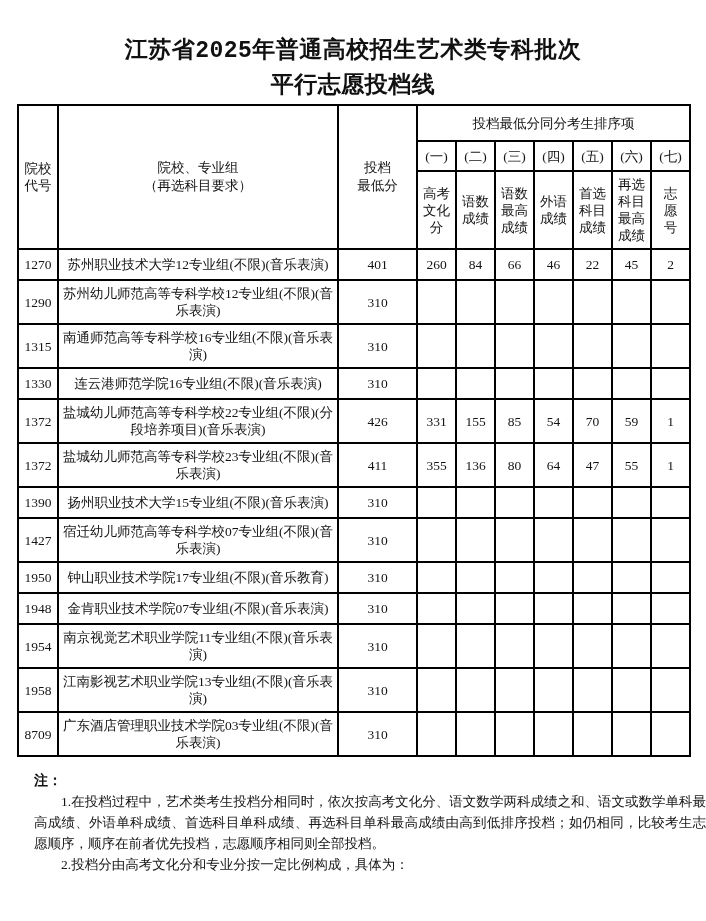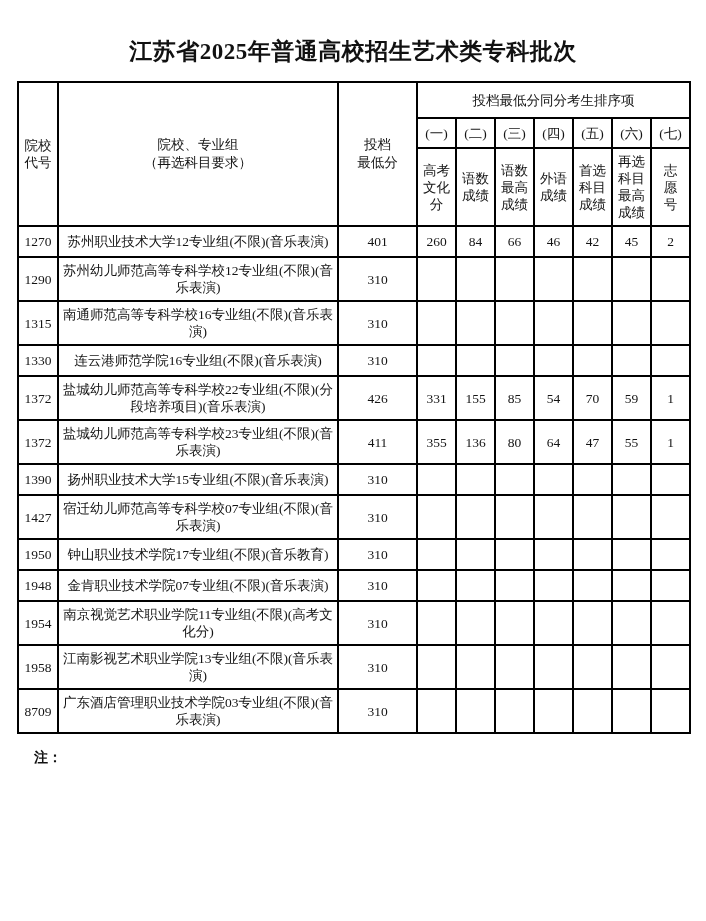--- a/index.html
+++ b/index.html
@@ -14,22 +14,22 @@
   }
   .page { padding: 34px 17px 0 17px; }
 
   
   .doc-title {
     text-align: center;
     font-weight: bold;
     font-size: 23px;
     line-height: 35px;
     color: #111;
-    margin-bottom: 12px;
     letter-spacing: 0.5px;
+    font-family: Liberation Mono, monospace;
   }
 
   
   table.score-table {
     border-collapse: collapse;
     table-layout: fixed;
     width: 672px;
     margin: 0 auto;
   }
   table.score-table th,
@@ -69,20 +69,21 @@
     color: #141414;
   }
 </style>
 </head>
 <body>
 
 <div class="page">
 
   <div class="doc-title">
     <div>江苏省2025年普通高校招生艺术类专科批次</div>
+    <div>平行志愿投档线</div>
   </div>
 
   <table class="score-table">
     <colgroup>
       <col style="width:40px">
       <col style="width:280px">
       <col style="width:79px">
       <col style="width:39px">
         <col style="width:39px">
         <col style="width:39px">
@@ -125,21 +126,21 @@
     </thead>
     <tbody>
         <tr>
           <td class="c-code">1270</td>
           <td class="c-name">苏州职业技术大学12专业组(不限)(音乐表演)</td>
           <td class="c-score">401</td>
           <td class="c-num">260</td>
           <td class="c-num">84</td>
           <td class="c-num">66</td>
           <td class="c-num">46</td>
-          <td class="c-num">42</td>
+          <td class="c-num">22</td>
           <td class="c-num">45</td>
           <td class="c-num">2</td>
         </tr>
         <tr>
           <td class="c-code">1290</td>
           <td class="c-name">苏州幼儿师范高等专科学校12专业组(不限)(音乐表演)</td>
           <td class="c-score">310</td>
           <td class="c-num"></td>
           <td class="c-num"></td>
           <td class="c-num"></td>
@@ -239,21 +240,21 @@
           <td class="c-num"></td>
           <td class="c-num"></td>
           <td class="c-num"></td>
           <td class="c-num"></td>
           <td class="c-num"></td>
           <td class="c-num"></td>
           <td class="c-num"></td>
         </tr>
         <tr>
           <td class="c-code">1954</td>
-          <td class="c-name">南京视觉艺术职业学院11专业组(不限)(高考文化分)</td>
+          <td class="c-name">南京视觉艺术职业学院11专业组(不限)(音乐表演)</td>
           <td class="c-score">310</td>
           <td class="c-num"></td>
           <td class="c-num"></td>
           <td class="c-num"></td>
           <td class="c-num"></td>
           <td class="c-num"></td>
           <td class="c-num"></td>
           <td class="c-num"></td>
         </tr>
         <tr>
@@ -278,16 +279,18 @@
           <td class="c-num"></td>
           <td class="c-num"></td>
           <td class="c-num"></td>
           <td class="c-num"></td>
         </tr>
       </tbody>
   </table>
 
   <div class="notes">
     <div class="notes-label">注：</div>
+    <p class="note-p">1.在投档过程中，艺术类考生投档分相同时，依次按高考文化分、语文数学两科成绩之和、语文或数学单科最高成绩、外语单科成绩、首选科目单科成绩、再选科目单科最高成绩由高到低排序投档；如仍相同，比较考生志愿顺序，顺序在前者优先投档，志愿顺序相同则全部投档。</p>
+    <p class="note-p">2.投档分由高考文化分和专业分按一定比例构成，具体为：</p>
 
   </div>
 
 </div>
 
 </body></html>

